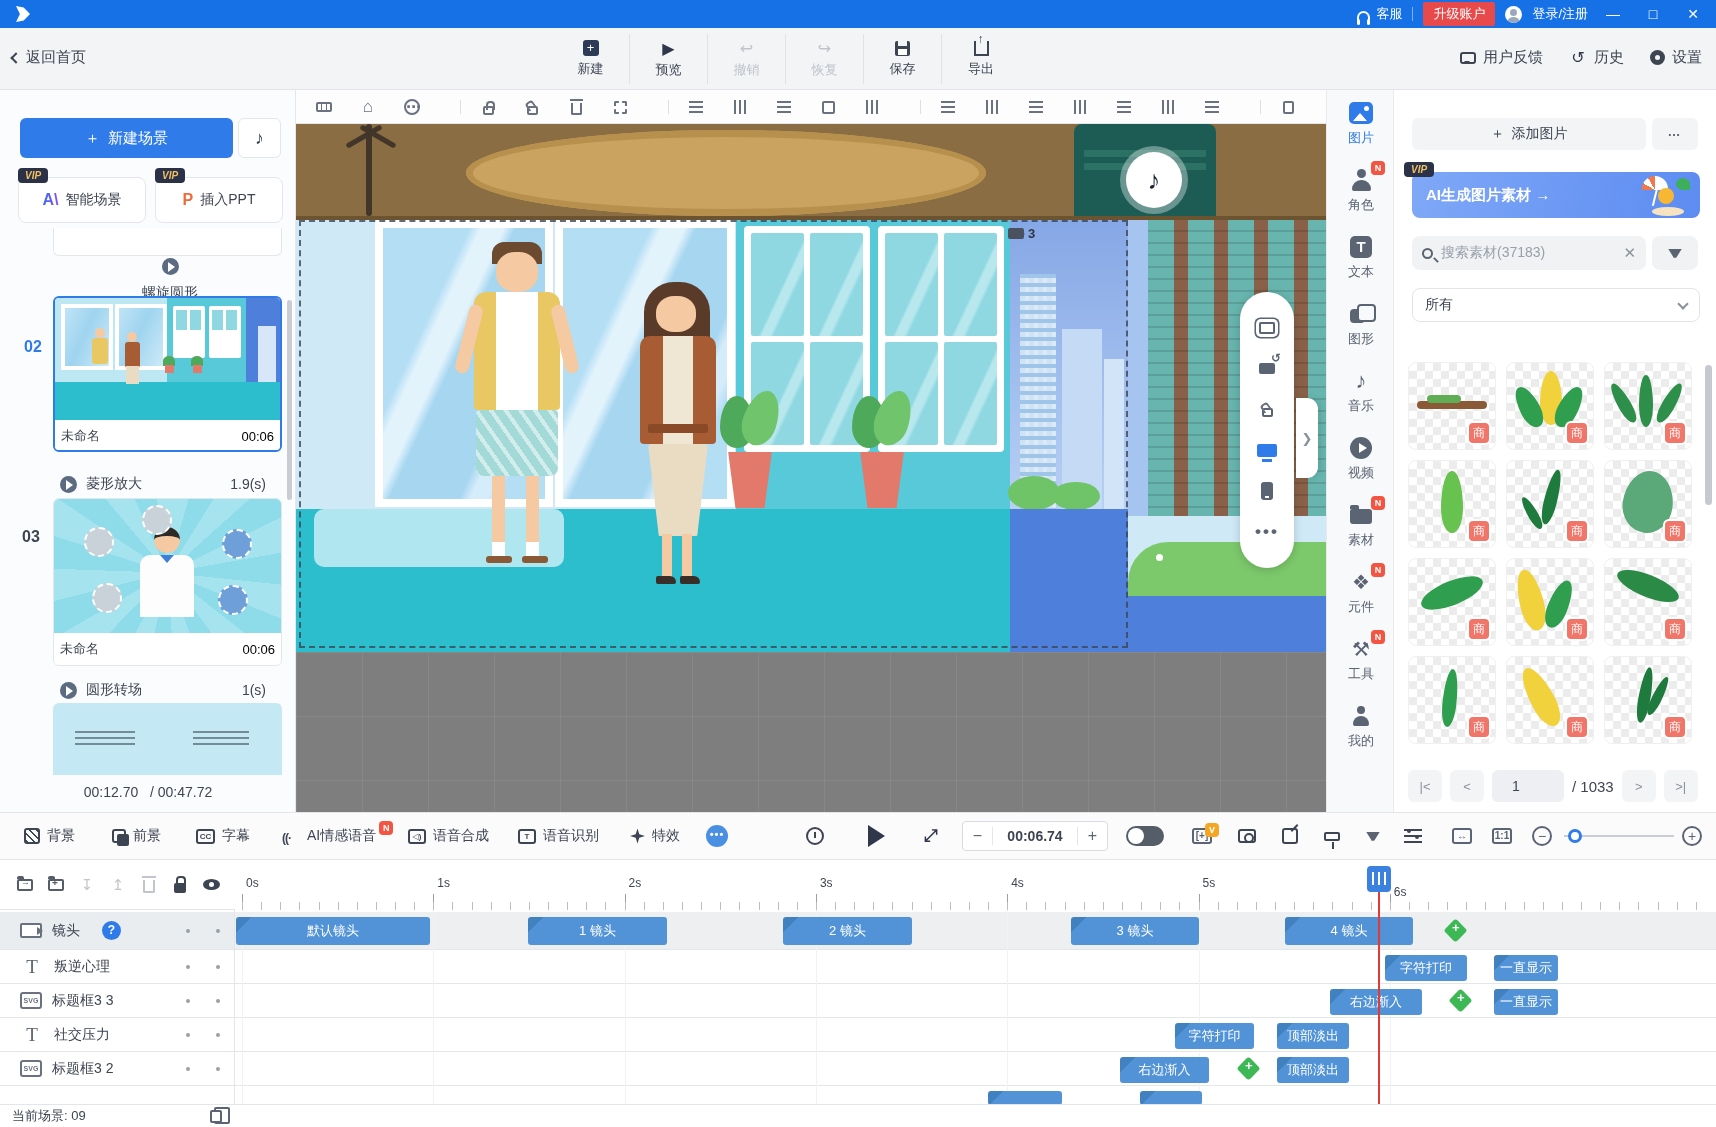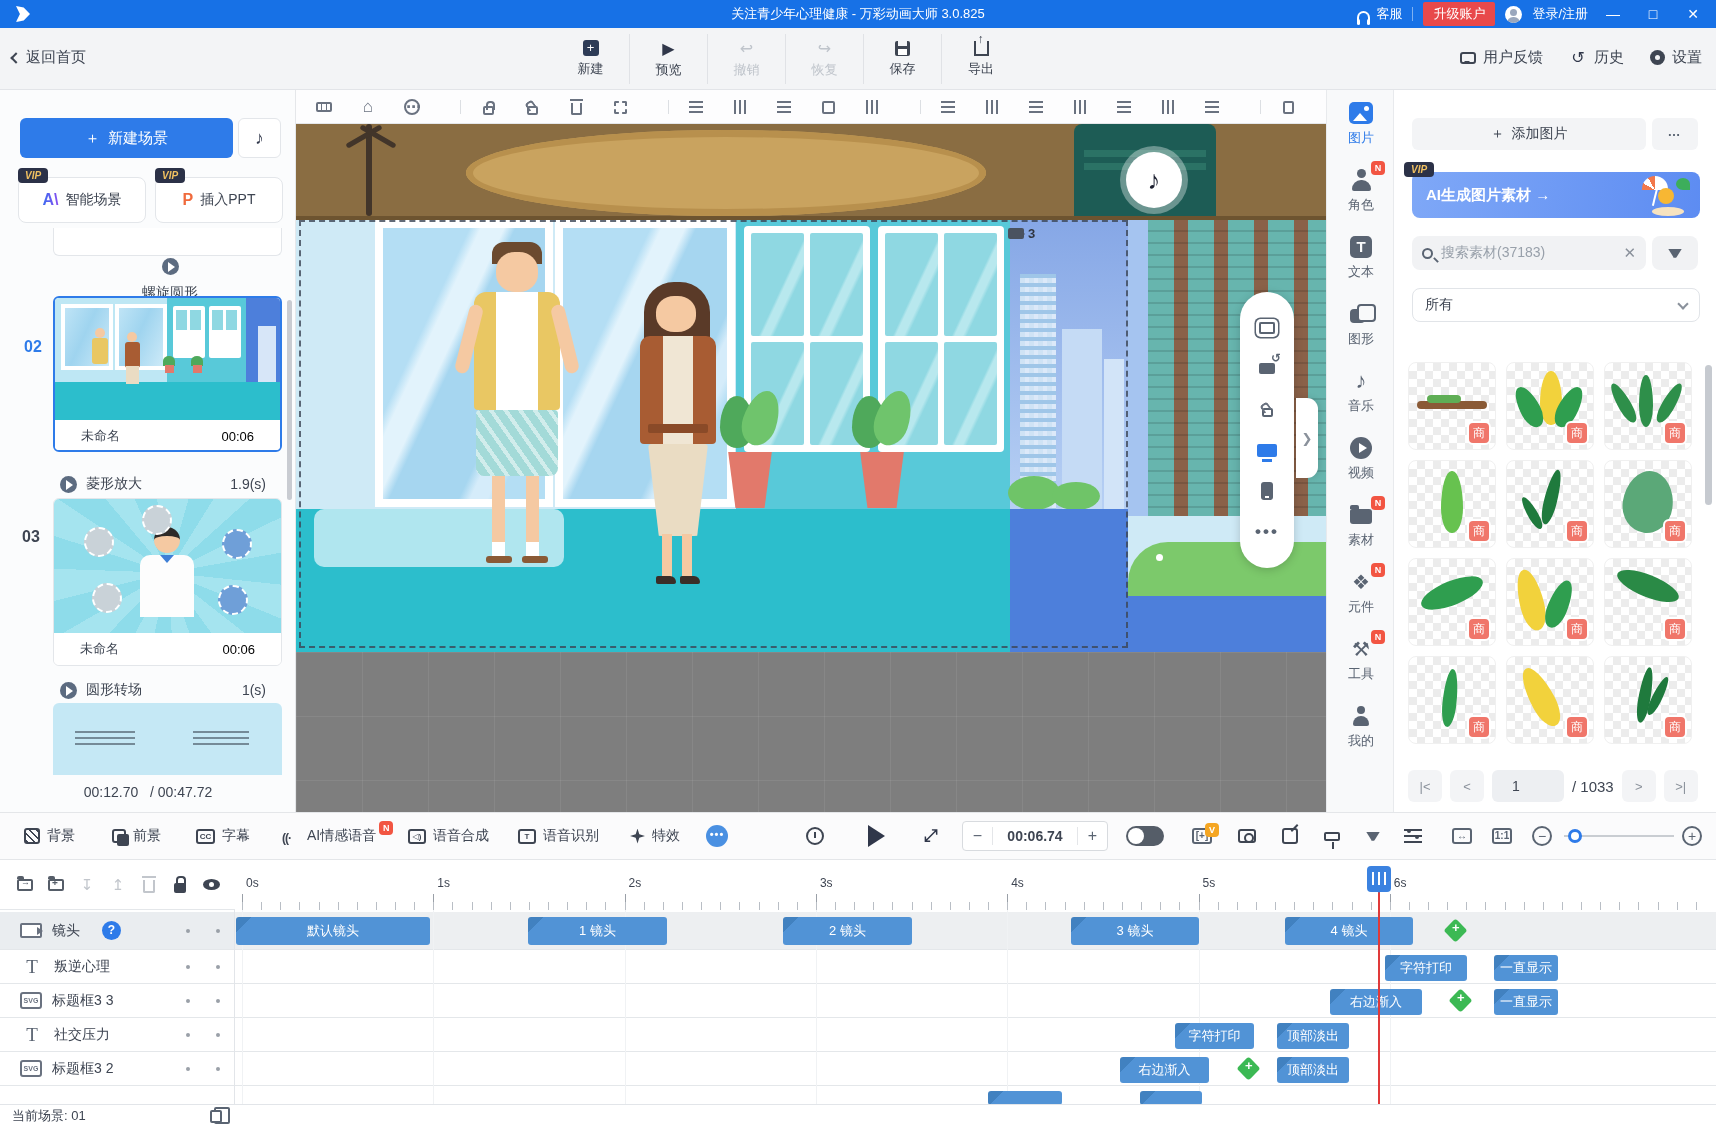--- a/index.html
+++ b/index.html
@@ -55,21 +55,21 @@
   .ppt-logo { font-weight:bold; font-size:16px; color:#f06a3c; }
   .card-sliver { position:absolute; left:53px; top:138px; width:229px; height:28px; background:#fff; border:1px solid #e3e6ea; border-top:none; border-radius:0 0 6px 6px; }
   .trans-row { position:absolute; left:60px; width:220px; height:20px; display:flex; align-items:center; gap:9px; font-size:14px; color:#3e4552; }
   .trans-row .dur { margin-left:auto; margin-right:14px; }
   .play-circ { width:17px; height:17px; border-radius:50%; background:#5c6b80; position:relative; flex:none; }
   .play-circ:after { content:""; position:absolute; left:6px; top:4px; border:5px solid transparent; border-left:7px solid #fff; }
   .scene-card { position:absolute; left:53px; width:229px; background:#fff; border:1px solid #e3e6ea; border-radius:6px; overflow:hidden; }
   .scene-card.selected { border:2px solid #2e7be9; }
   .scene-num { position:absolute; font-size:16px; font-weight:bold; color:#3e4552; }
   .scene-num.sel { color:#2e7be9; }
-  .card-label { height:32px; display:flex; align-items:center; justify-content:space-between; padding:0 26px; font-size:13px; background:#fff; }
+  .card-label { height:32px; display:flex; align-items:center; justify-content:space-between; padding:0 6px; font-size:13px; background:#fff; }
   .card-label .dur { color:#000000; }
   .panel-time { position:absolute; left:0; width:296px; top:694px; text-align:center; font-size:14px; color:#3e4552; }
   .lp-scroll { position:absolute; left:287px; top:210px; width:5px; height:200px; background:#c9ccd2; border-radius:3px; }
 
   
   .thumb { position:relative; width:100%; overflow:hidden; }
   .th2 { height:122px; background:#bee7f4; }
   .th2 .win { position:absolute; background:linear-gradient(115deg,#bfe4f6,#9fd4ef 45%,#cdeaf8); border:4px solid #fff; }
   .th2 .cyan { position:absolute; background:#58c9d9; }
   .th2 .cab { position:absolute; background:#fff; border-radius:2px; }
@@ -333,21 +333,20 @@
   .sb-copy { margin-left:124px; width:12px; height:13px; border:2px solid #5a6472; border-radius:2px; position:relative; background:#fff; }
   .sb-copy:before { content:""; position:absolute; left:2px; top:-5px; width:12px; height:13px; border:2px solid #5a6472; border-radius:2px; z-index:-1; }
 </style>
 </head>
 <body>
 
 <div id="app">
 
   <div class="titlebar">
     <span class="logo"></span>
-    <span class="tb-title">关注青少年心理健康 - 万彩动画大师 3.0.825</span>
     <span class="tb-right">
       <span style="display:flex;align-items:center;gap:6px;">
         <span class="headset"></span>
         <span>客服</span>
       </span>
       <span class="tb-divider"></span>
       <span class="upgrade">升级账户</span>
       <span class="avatar-circ"></span>
       <span>登录/注册</span>
       <span class="winbtn">—</span>
@@ -988,21 +987,21 @@
         <span class="vline" style="left: 624.6px;"></span>
         <span class="ruler-lab" style="left: 819.9px;">3s</span>
         <span class="tick major" style="left: 815.9px;"></span>
         <span class="vline" style="left: 815.9px;"></span>
         <span class="ruler-lab" style="left: 1011.2px;">4s</span>
         <span class="tick major" style="left: 1007.2px;"></span>
         <span class="vline" style="left: 1007.2px;"></span>
         <span class="ruler-lab" style="left: 1202.5px;">5s</span>
         <span class="tick major" style="left: 1198.5px;"></span>
         <span class="vline" style="left: 1198.5px;"></span>
-        <span class="ruler-lab" style="left: 1393.8px;">6s</span>
+        <span class="ruler-lab" style="left: 1393.8px; margin-top: 9px;">6s</span>
         <span class="tick major" style="left: 1389.8px;"></span>
         <span class="vline" style="left: 1389.8px;"></span>
         <span class="tick minor" style="left: 242px;"></span>
         <span class="tick minor" style="left: 261.13px;"></span>
         <span class="tick minor" style="left: 280.26px;"></span>
         <span class="tick minor" style="left: 299.39px;"></span>
         <span class="tick minor" style="left: 318.52px;"></span>
         <span class="tick minor" style="left: 337.65px;"></span>
         <span class="tick minor" style="left: 356.78px;"></span>
         <span class="tick minor" style="left: 375.91px;"></span>
@@ -1154,18 +1153,18 @@
             <span class="tk-svg">SVG</span>
             <span>标题框3 2</span>
             <span class="tk-dots">
               <i></i>
               <i></i>
             </span>
           </div>
         </div>
     </div>
     <div class="status-bar">
-      <span>当前场景: 01</span>
+      <span>当前场景: 09</span>
       <span class="sb-copy"></span>
     </div>
   </div>
 
 </div>
 
 </body></html>

